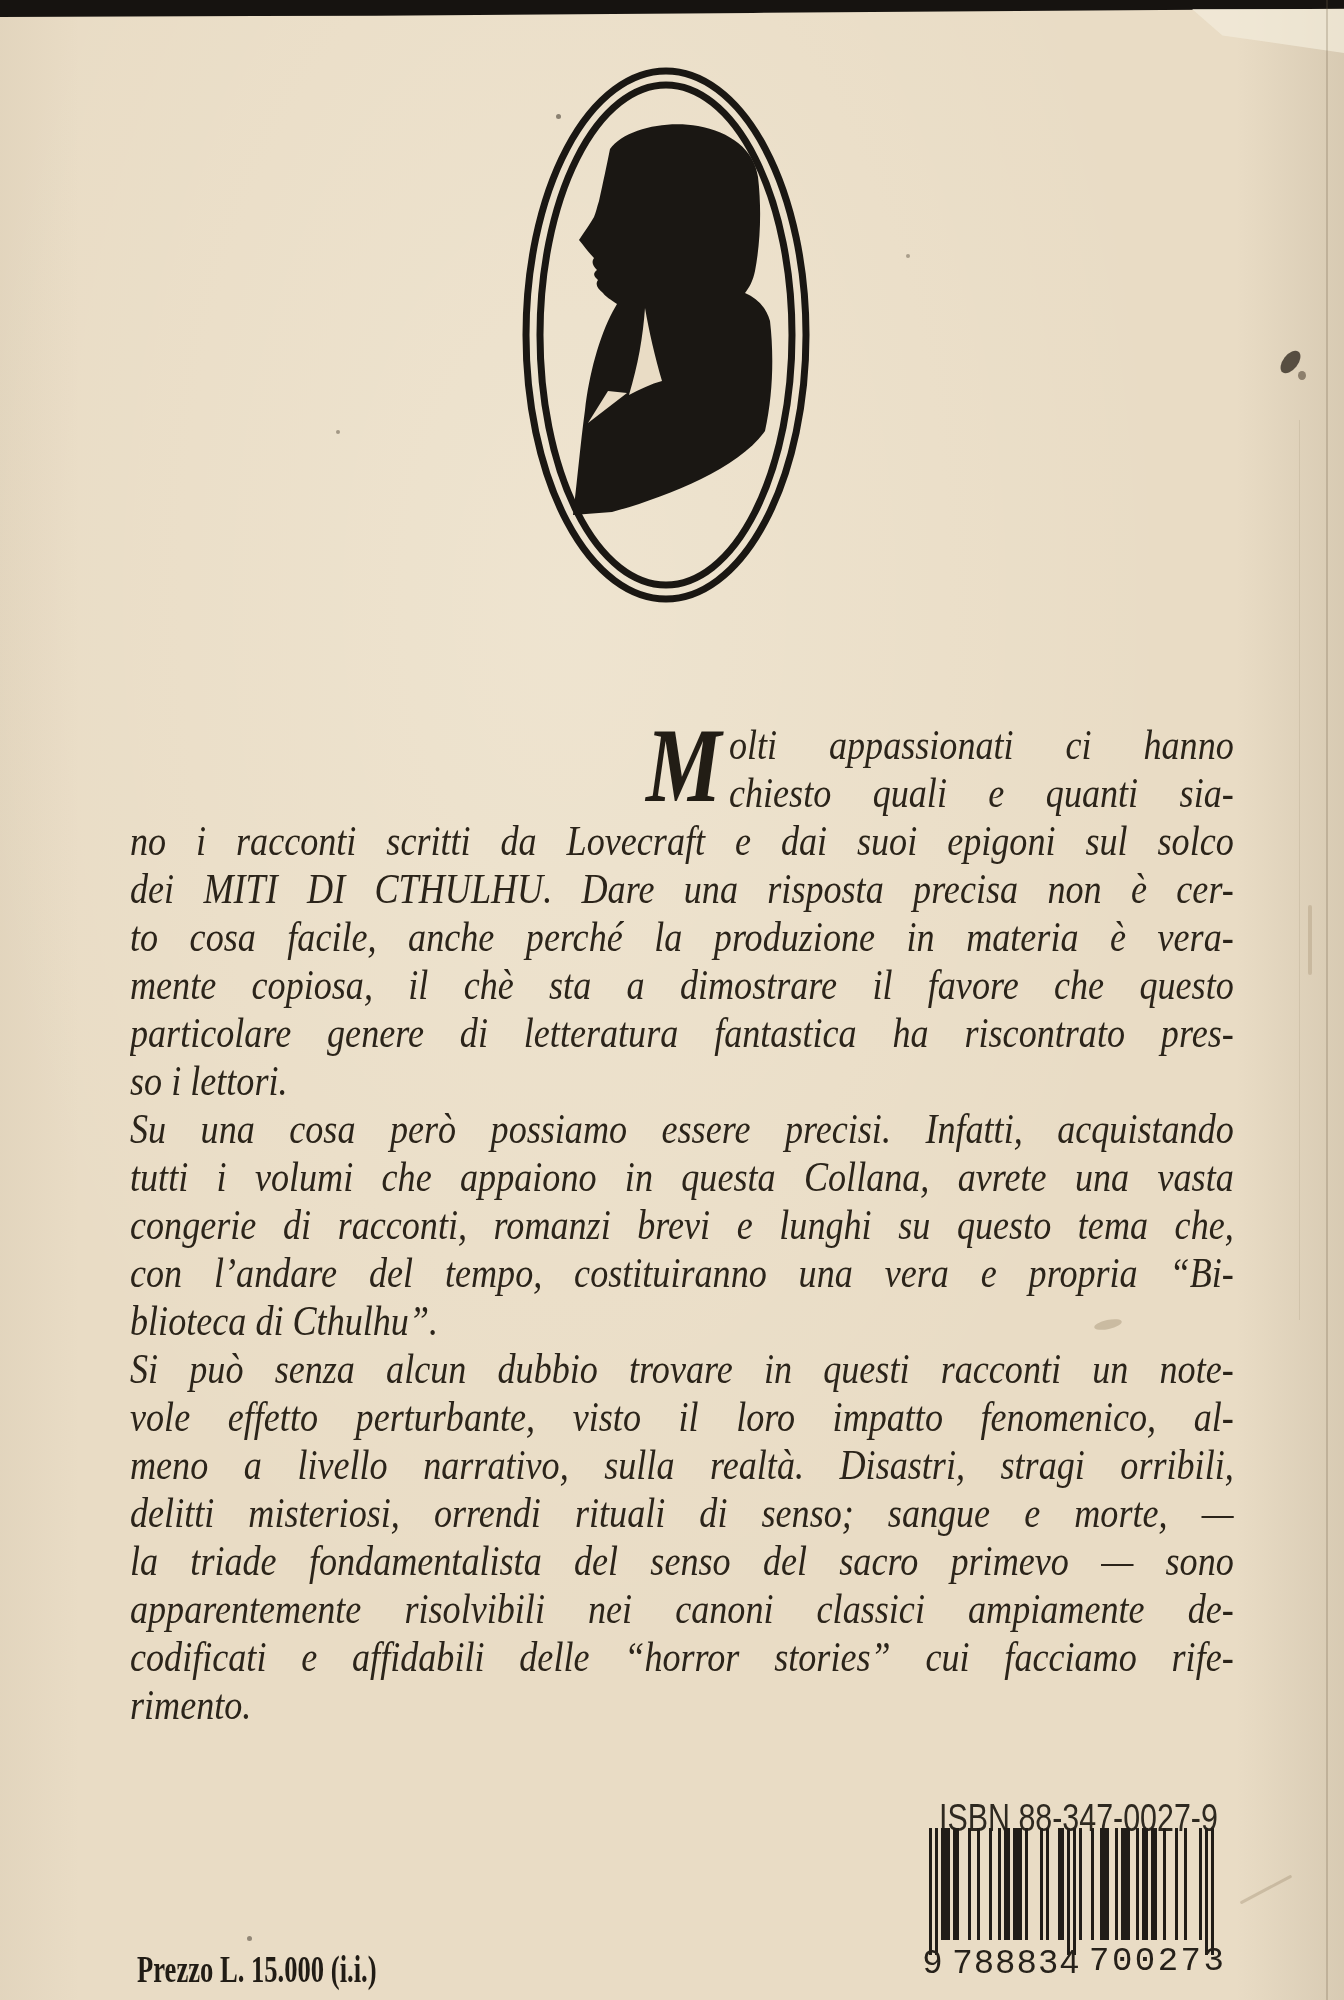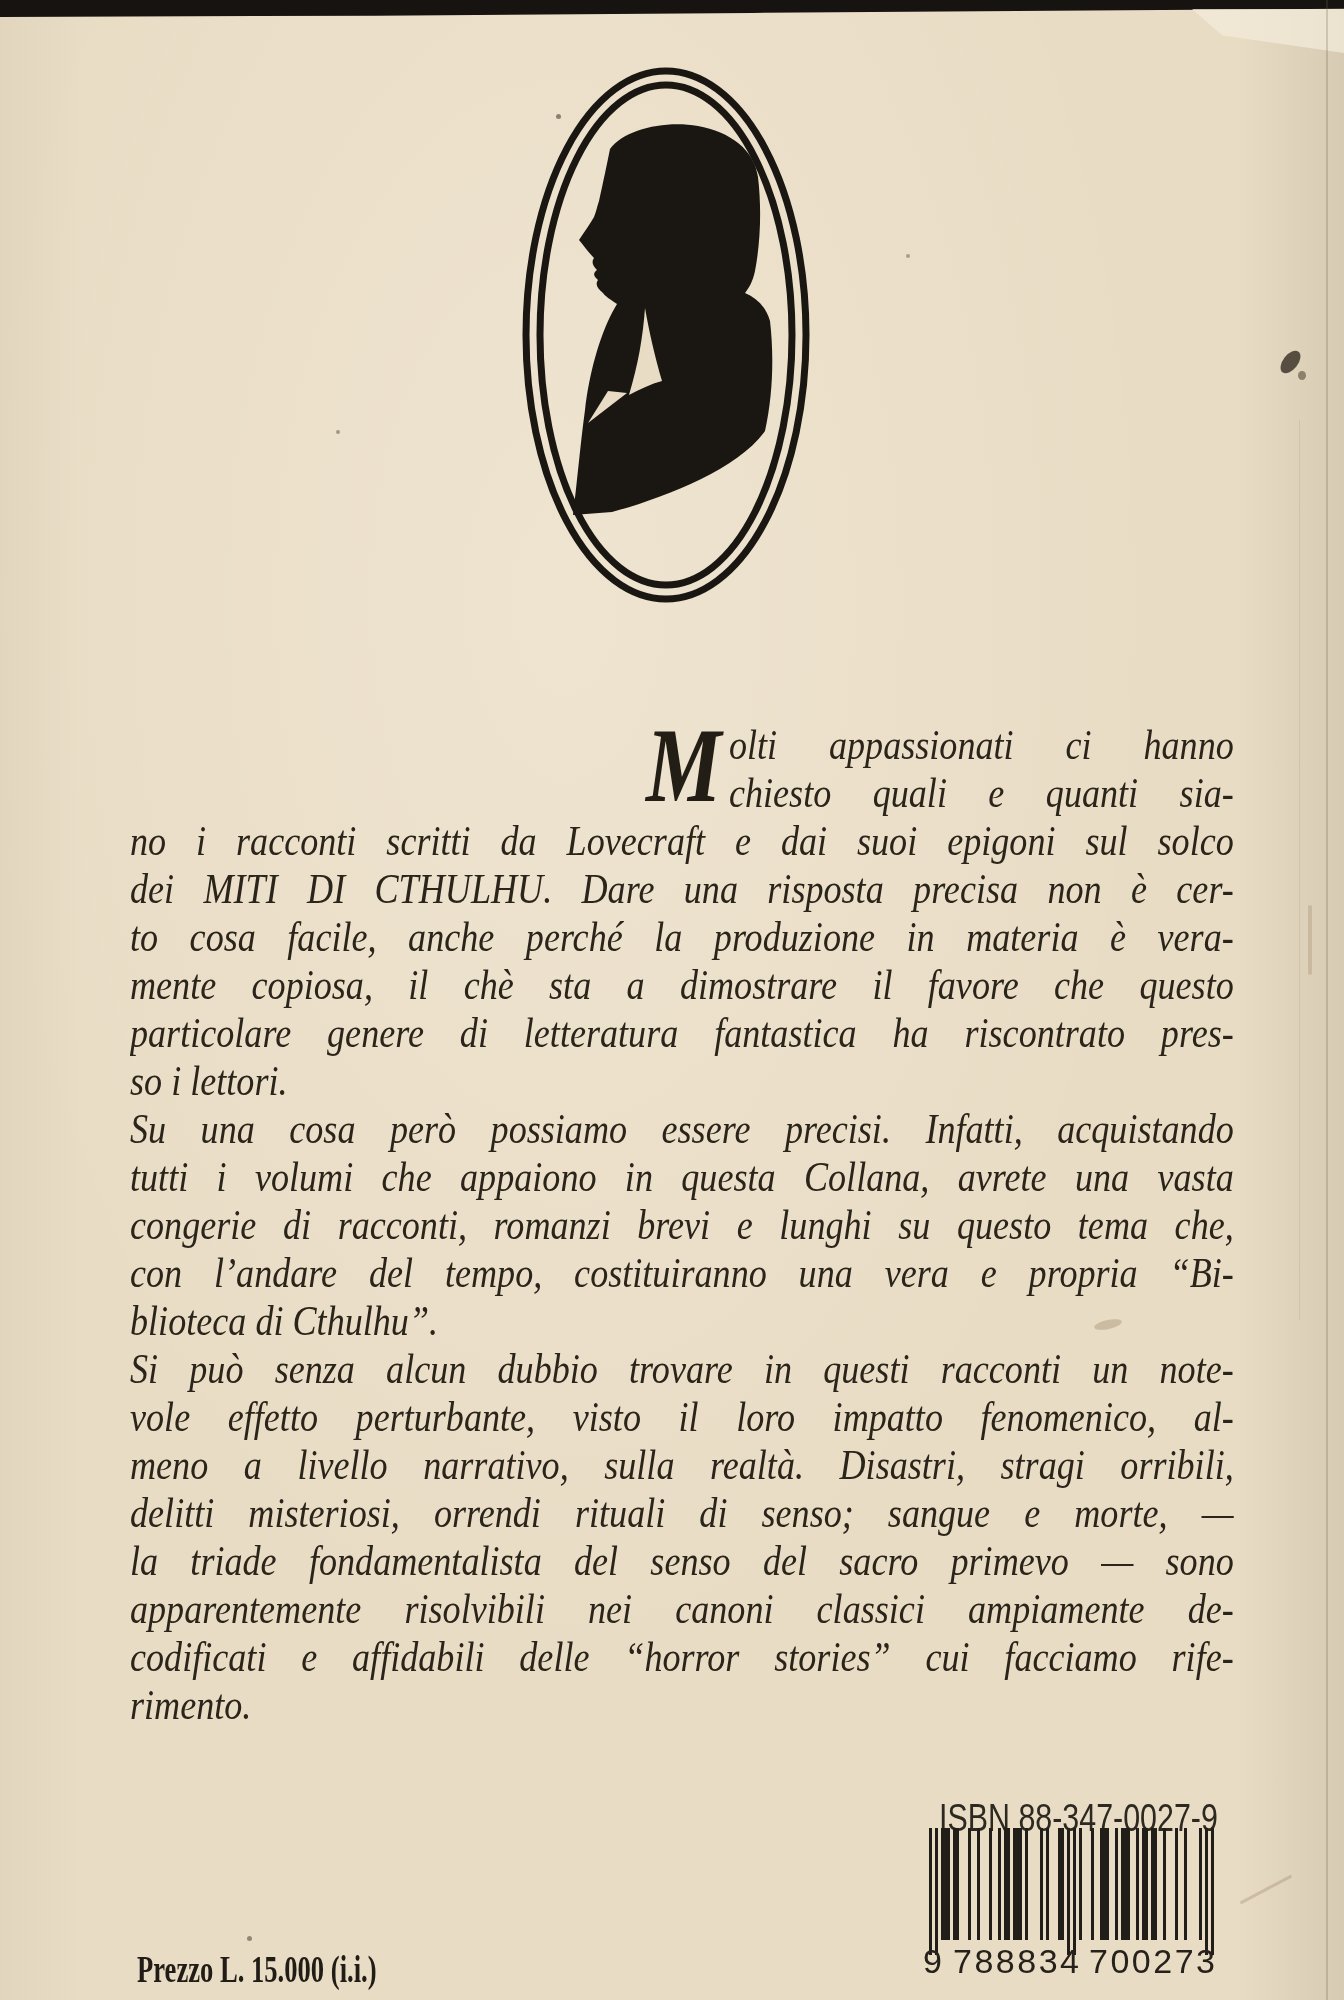--- a/index.html
+++ b/index.html
@@ -53,21 +53,21 @@
   .isbn-label{
     position:absolute; left:939px; top:1799px;
     font:38px/1 "Liberation Sans", sans-serif; color:#2e2920;
     transform:scaleX(.80); transform-origin:0 0; white-space:nowrap;
   }
   .barcode{position:absolute; left:929px; top:1828px;}
   .ean-digit{
     position:absolute; top:1944px; font:34px/1 "Liberation Sans", sans-serif; color:#26211a;
     letter-spacing:2.5px; white-space:nowrap;
   }
-  #eg1{left:923px;} #eg2{left:953px;} #eg3{left:1089px;}
+  #eg1{left:923px;} #eg2{left:953px;} #eg3{left:1089px;font-family:Liberation Mono, monospace;}
 
   
   .speck{position:absolute; border-radius:50%; pointer-events:none;}
   .sp1{left:1283px; top:349px; width:15px; height:26px; background:#3e362b; transform:rotate(38deg); opacity:.85;}
   .sp2{left:1298px; top:371px; width:8px; height:9px; background:#57493a; opacity:.6;}
   .sp3{left:1308px; top:905px; width:4px; height:70px; background:#a3906f; opacity:.35; border-radius:2px;}
   .sp4{left:1094px; top:1320px; width:28px; height:9px; background:#9b8a6c; opacity:.4; transform:rotate(-12deg);}
   .sp5{left:556px; top:114px; width:5px; height:5px; background:#4a4136; opacity:.6;}
   .sp6{left:247px; top:1936px; width:5px; height:5px; background:#4a4136; opacity:.55;}
   .sp7{left:1237px; top:1888px; width:58px; height:3px; background:#8d7c5e; opacity:.3; transform:rotate(-28deg); border-radius:2px;}

